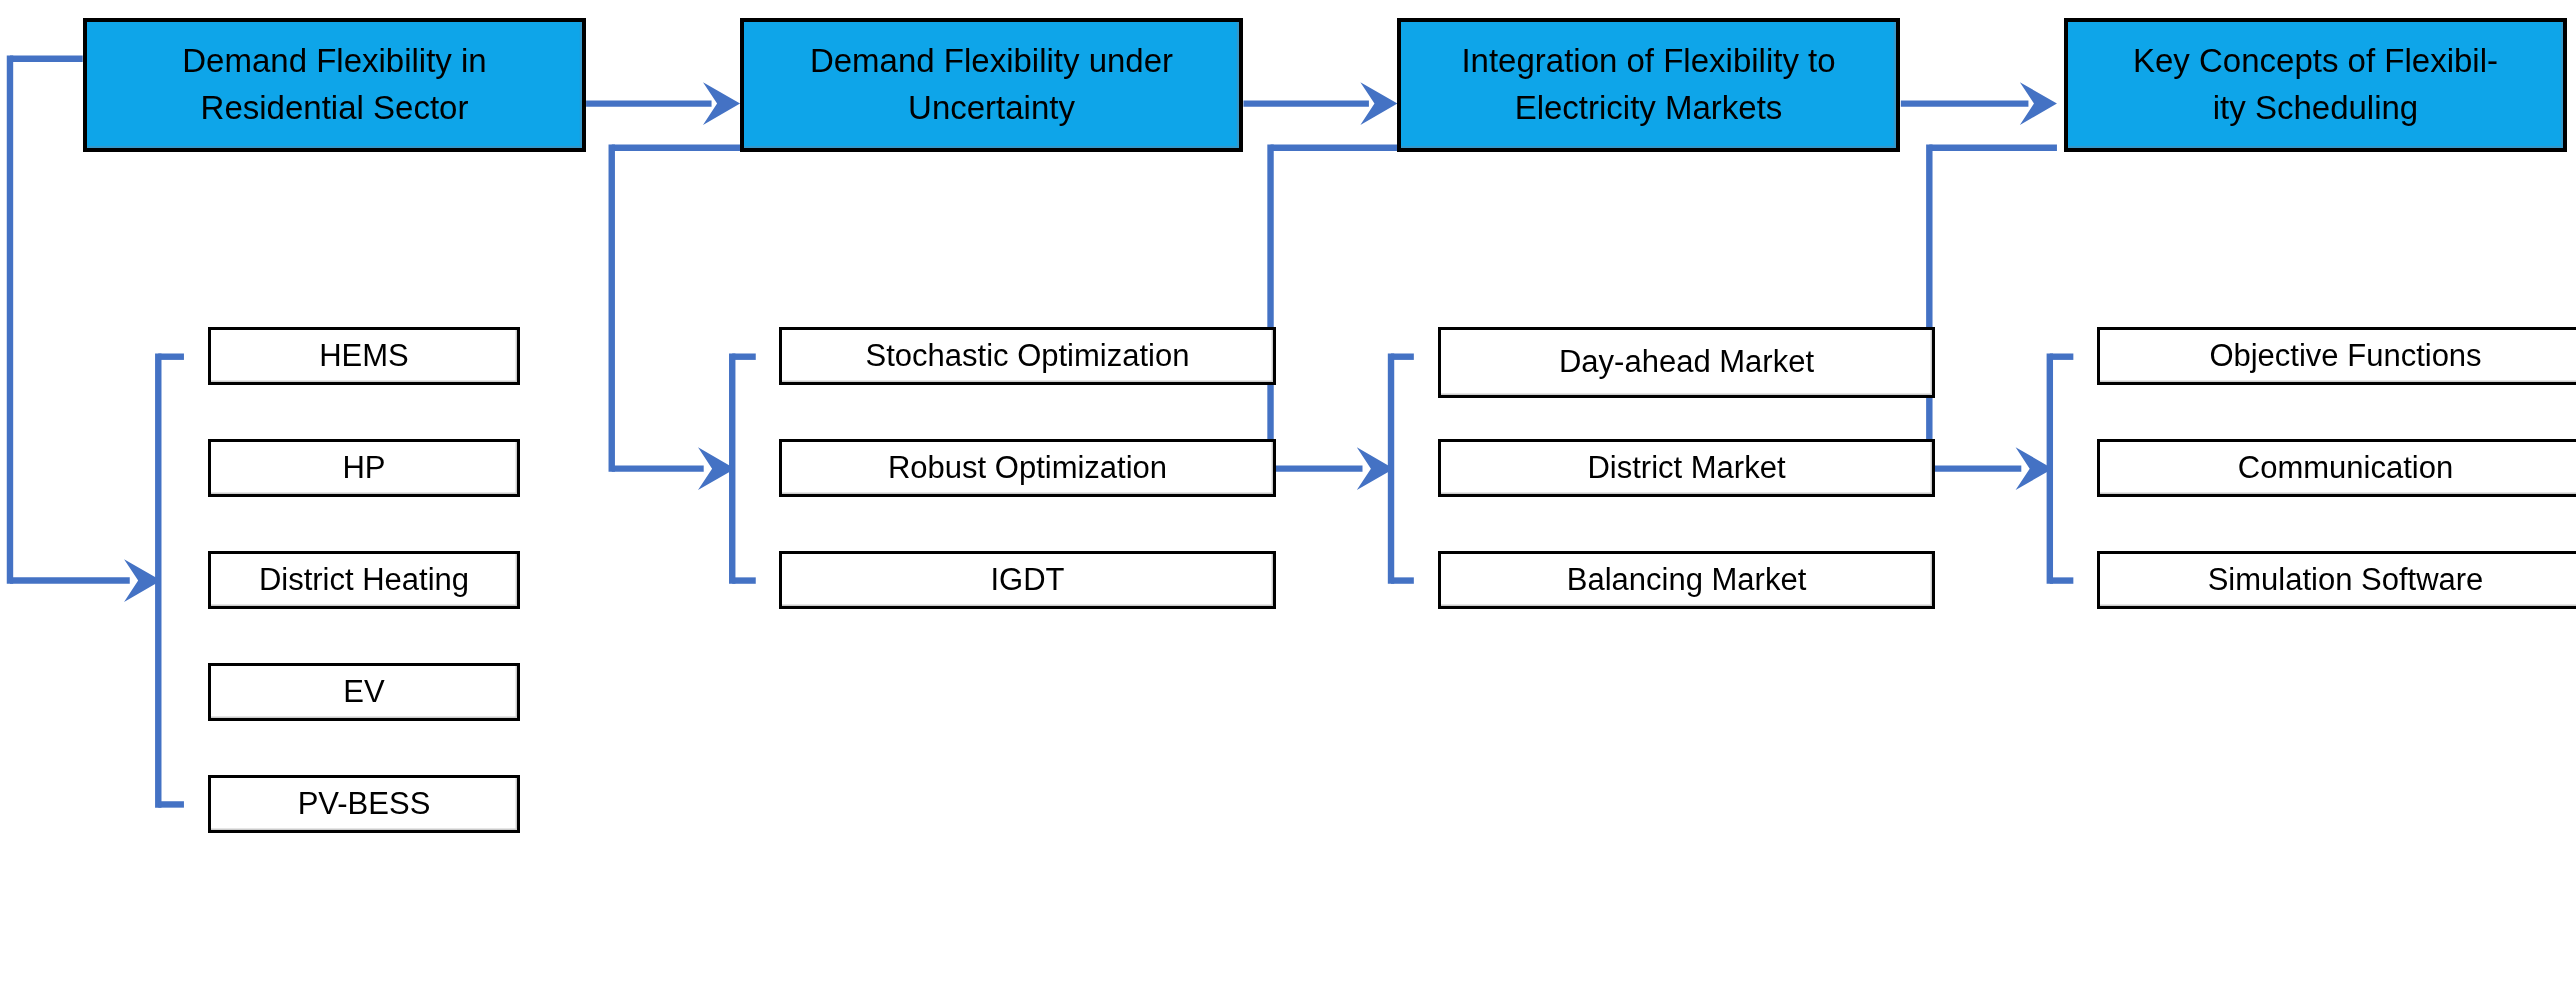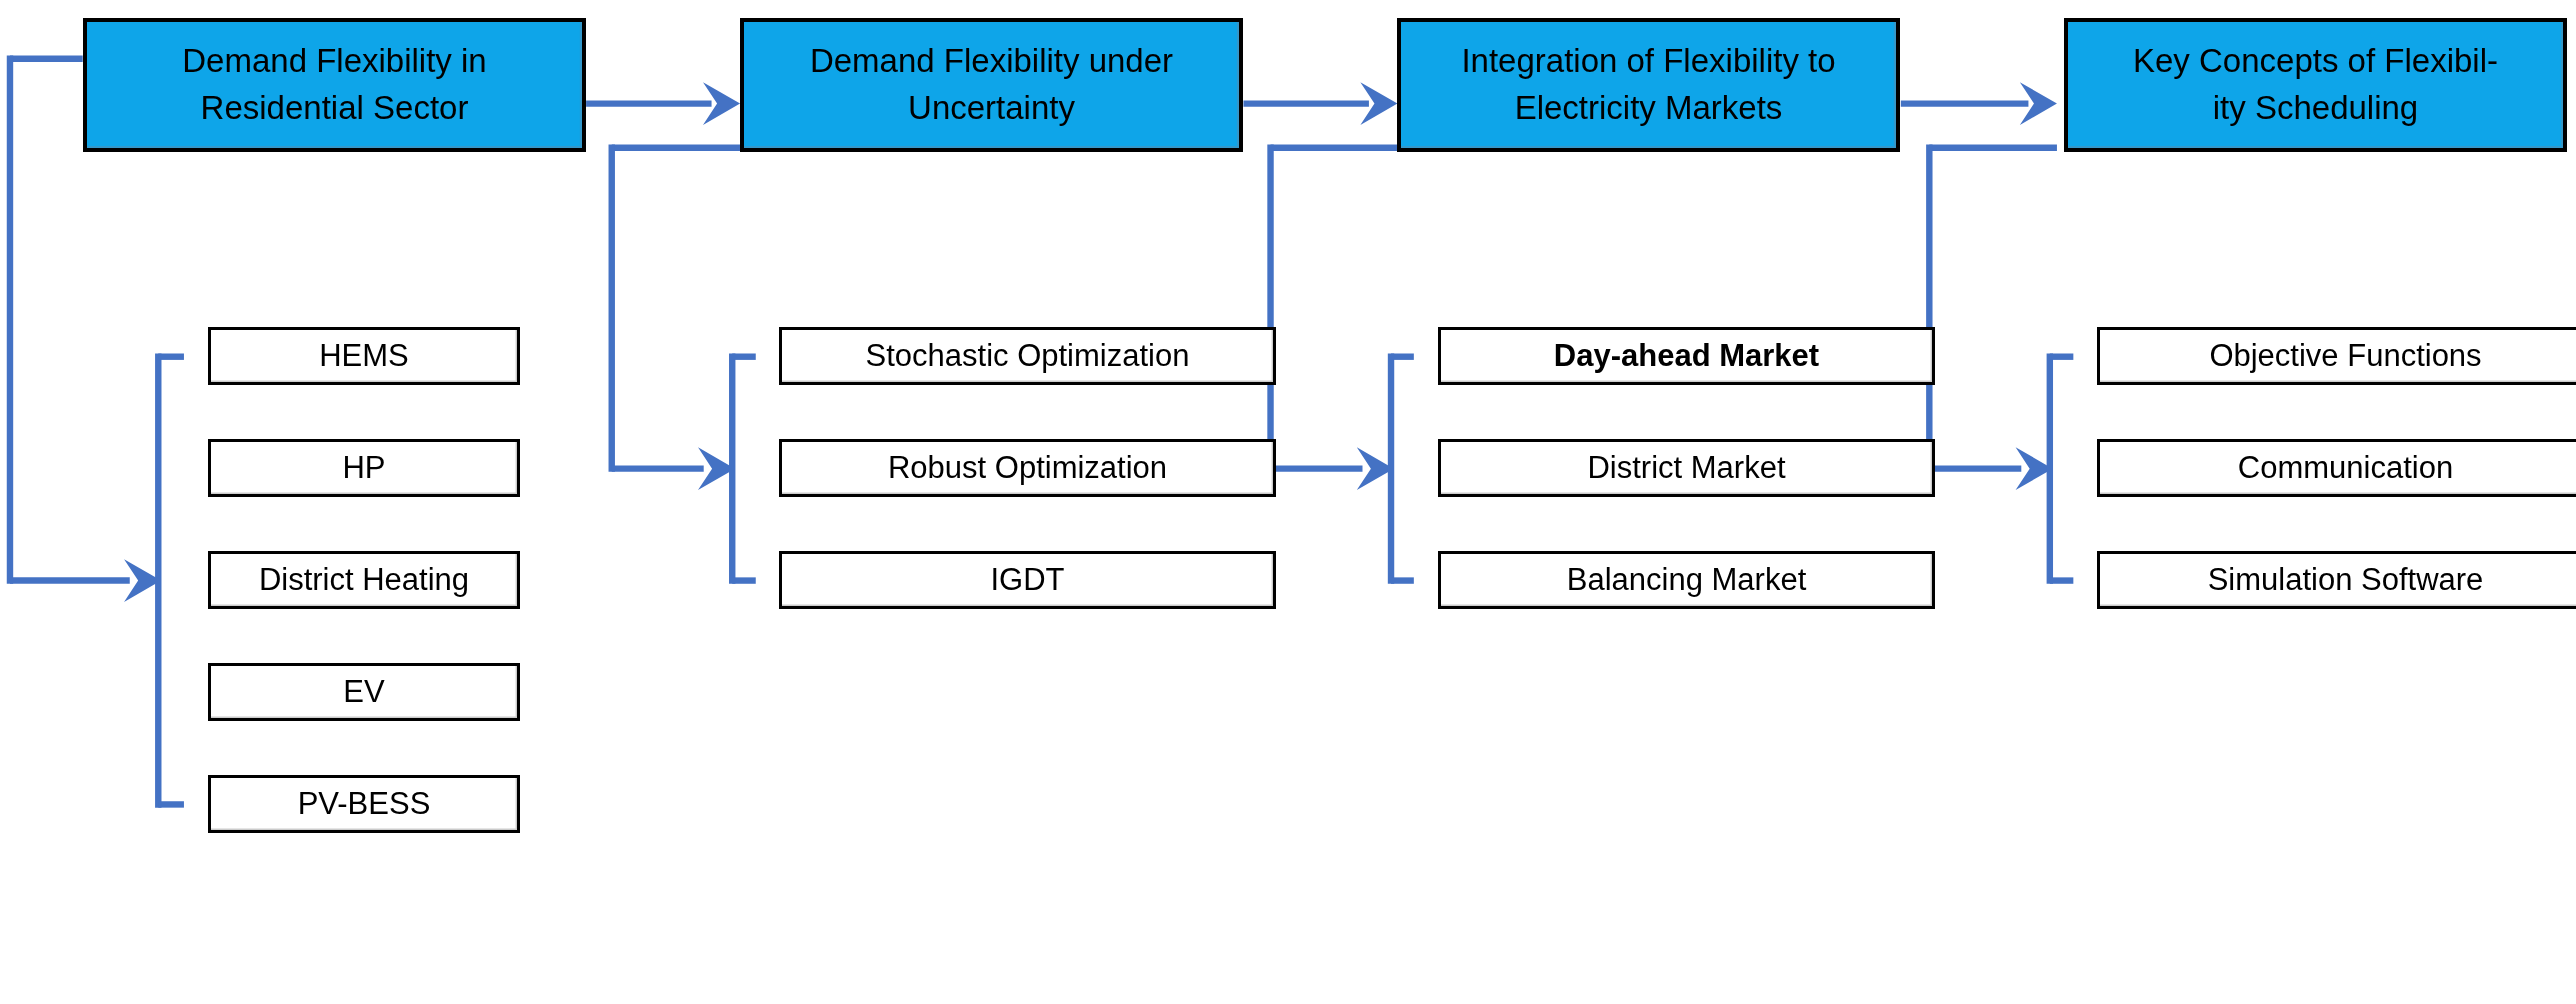--- a/index.html
+++ b/index.html
@@ -132,21 +132,21 @@
     </div>
   <div class="node leaf" id="c2l2" style="left: 751px; top: 551px; width: 497px; height: 58px;">
       <span class="label">IGDT</span>
     </div>
 
   <div class="node header" id="h3" style="left: 1397px; top: 18px; width: 503px; height: 134px;">
       <span class="label">Integration of Flexibility to
 Electricity Markets</span>
     </div>
 
-  <div class="node leaf" id="c3l0" style="left: 1410px; top: 327px; width: 497px; height: 58px; font-weight: bold;">
+  <div class="node leaf" id="c3l0" style="left: 1410px; top: 327px; width: 497px; height: 71px;">
       <span class="label">Day-ahead Market</span>
     </div>
   <div class="node leaf" id="c3l1" style="left: 1410px; top: 439px; width: 497px; height: 58px;">
       <span class="label">District Market</span>
     </div>
   <div class="node leaf" id="c3l2" style="left: 1410px; top: 551px; width: 497px; height: 58px;">
       <span class="label">Balancing Market</span>
     </div>
 
   <div class="node header" id="h4" style="left: 2057px; top: 18px; width: 503px; height: 134px; margin-left: 7px;">

